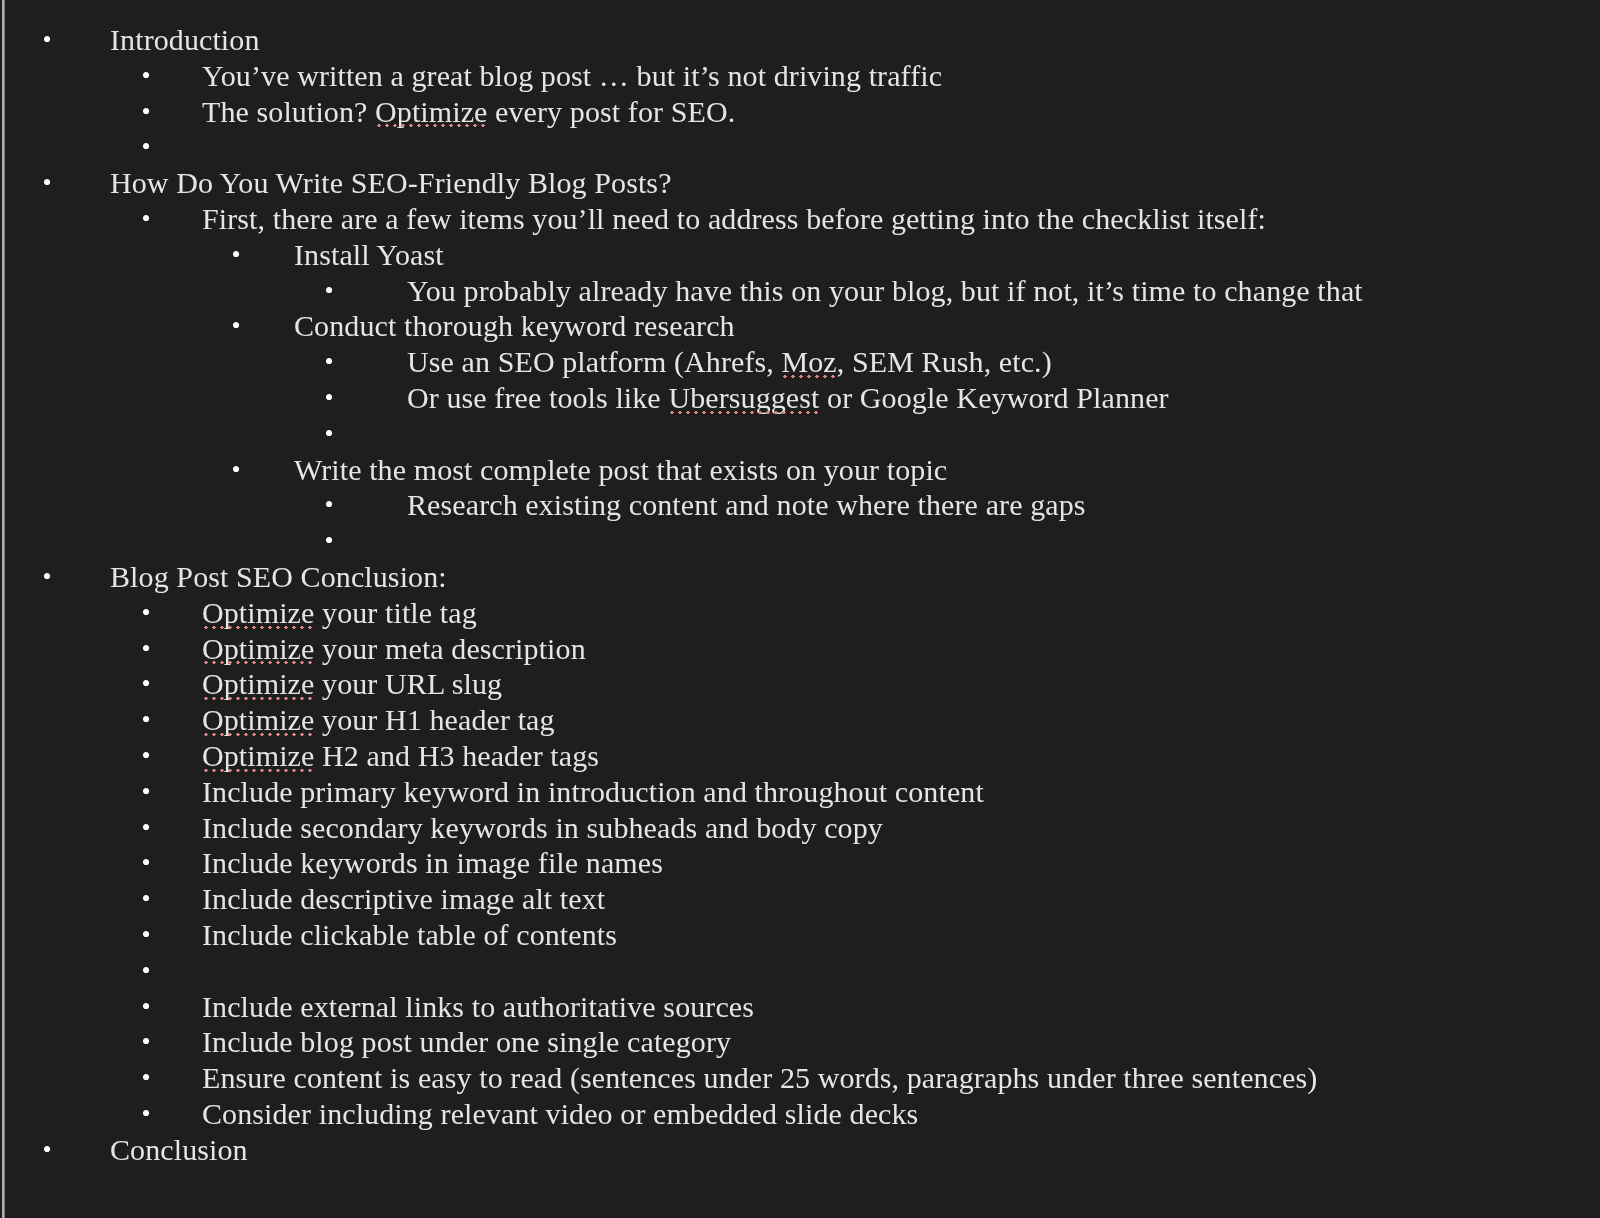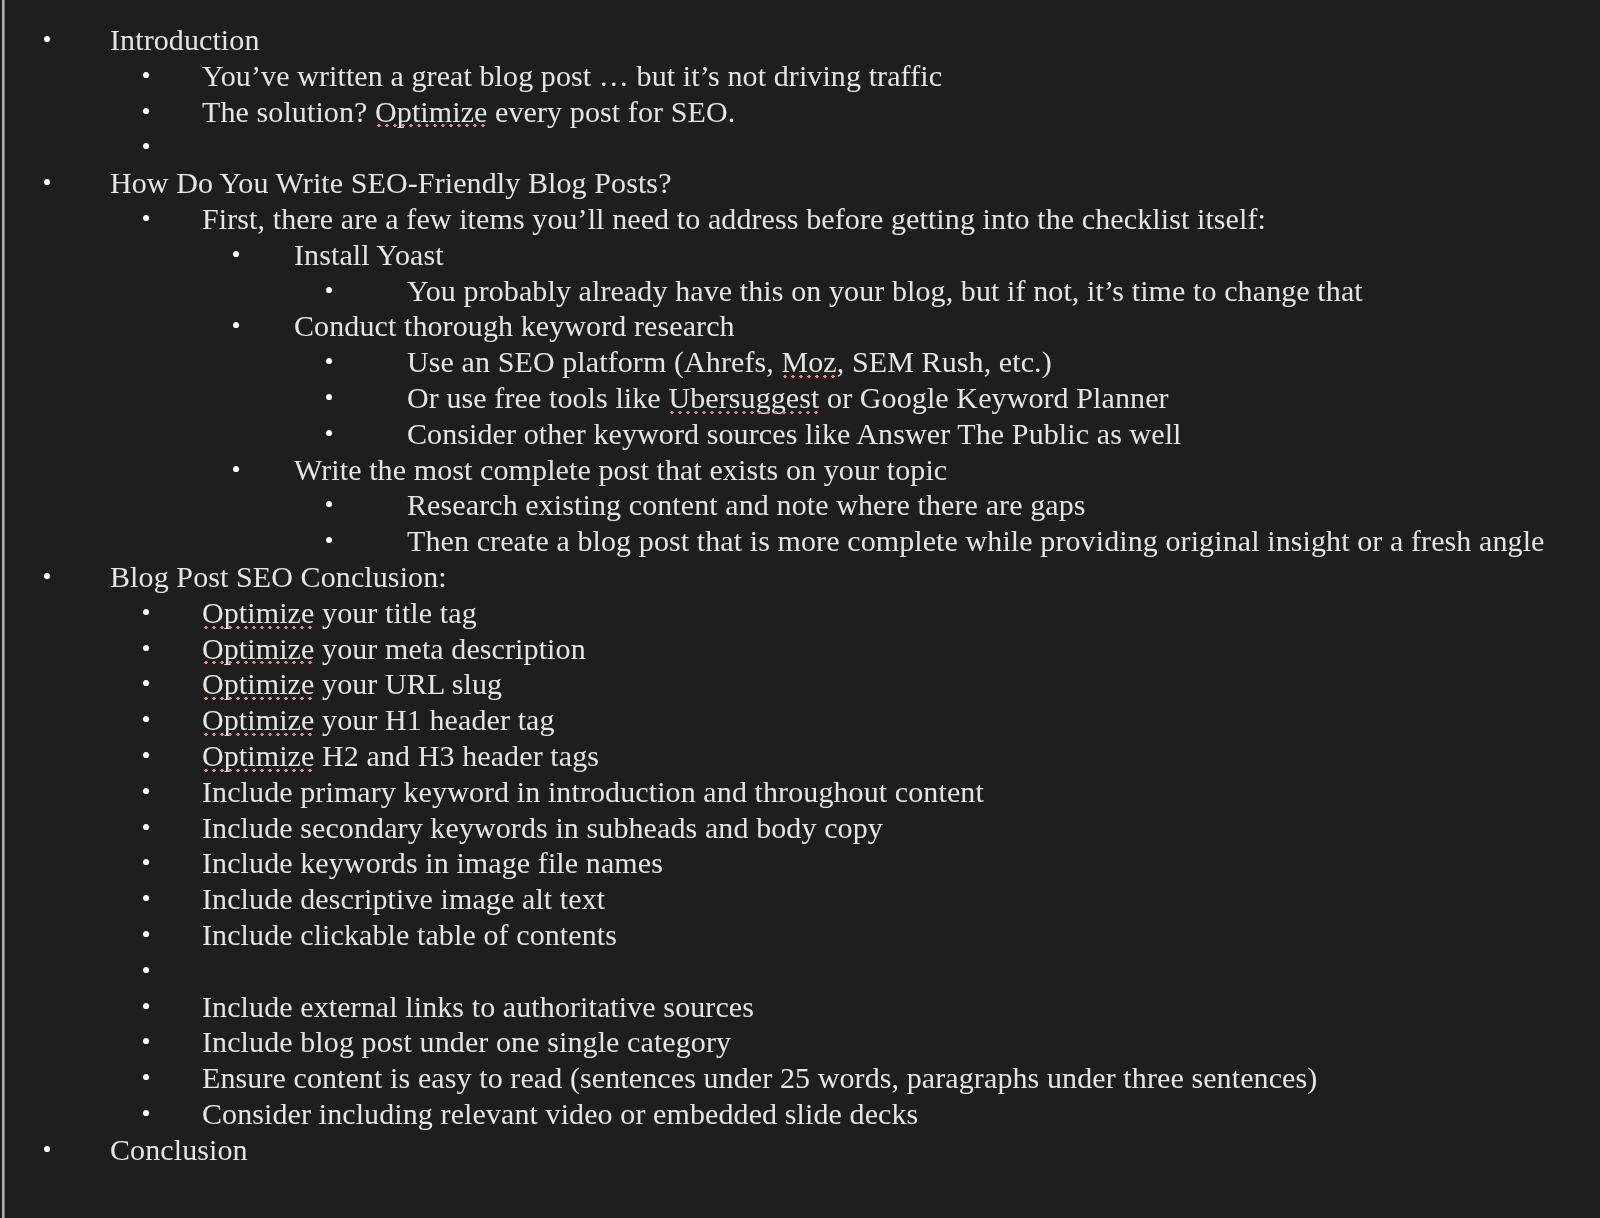--- a/index.html
+++ b/index.html
@@ -165,39 +165,37 @@
     </div>
     <div class="node lvl4">
       <div class="row">
         <span class="bullet">•</span>
         <span class="txt"><span>Or use free tools like </span><span class="misspelled">Ubersuggest</span><span> or Google Keyword Planner</span></span>
       </div>
     </div>
     <div class="node lvl4">
       <div class="row">
         <span class="bullet">•</span>
-        <span class="txt"><span>Consider other keyword sources like Answer The Public as well</span></span>
       </div>
     </div>
     <div class="node lvl3">
       <div class="row">
         <span class="bullet">•</span>
         <span class="txt"><span>Write the most complete post that exists on your topic</span></span>
       </div>
     </div>
     <div class="node lvl4">
       <div class="row">
         <span class="bullet">•</span>
         <span class="txt"><span>Research existing content and note where there are gaps</span></span>
       </div>
     </div>
     <div class="node lvl4">
       <div class="row">
         <span class="bullet">•</span>
-        <span class="txt"><span>Then create a blog post that is more complete while providing original insight or a fresh angle</span></span>
       </div>
     </div>
     <div class="node lvl1">
       <div class="row">
         <span class="bullet">•</span>
         <span class="txt"><span>Blog Post SEO Conclusion:</span></span>
       </div>
     </div>
     <div class="node lvl2">
       <div class="row">

